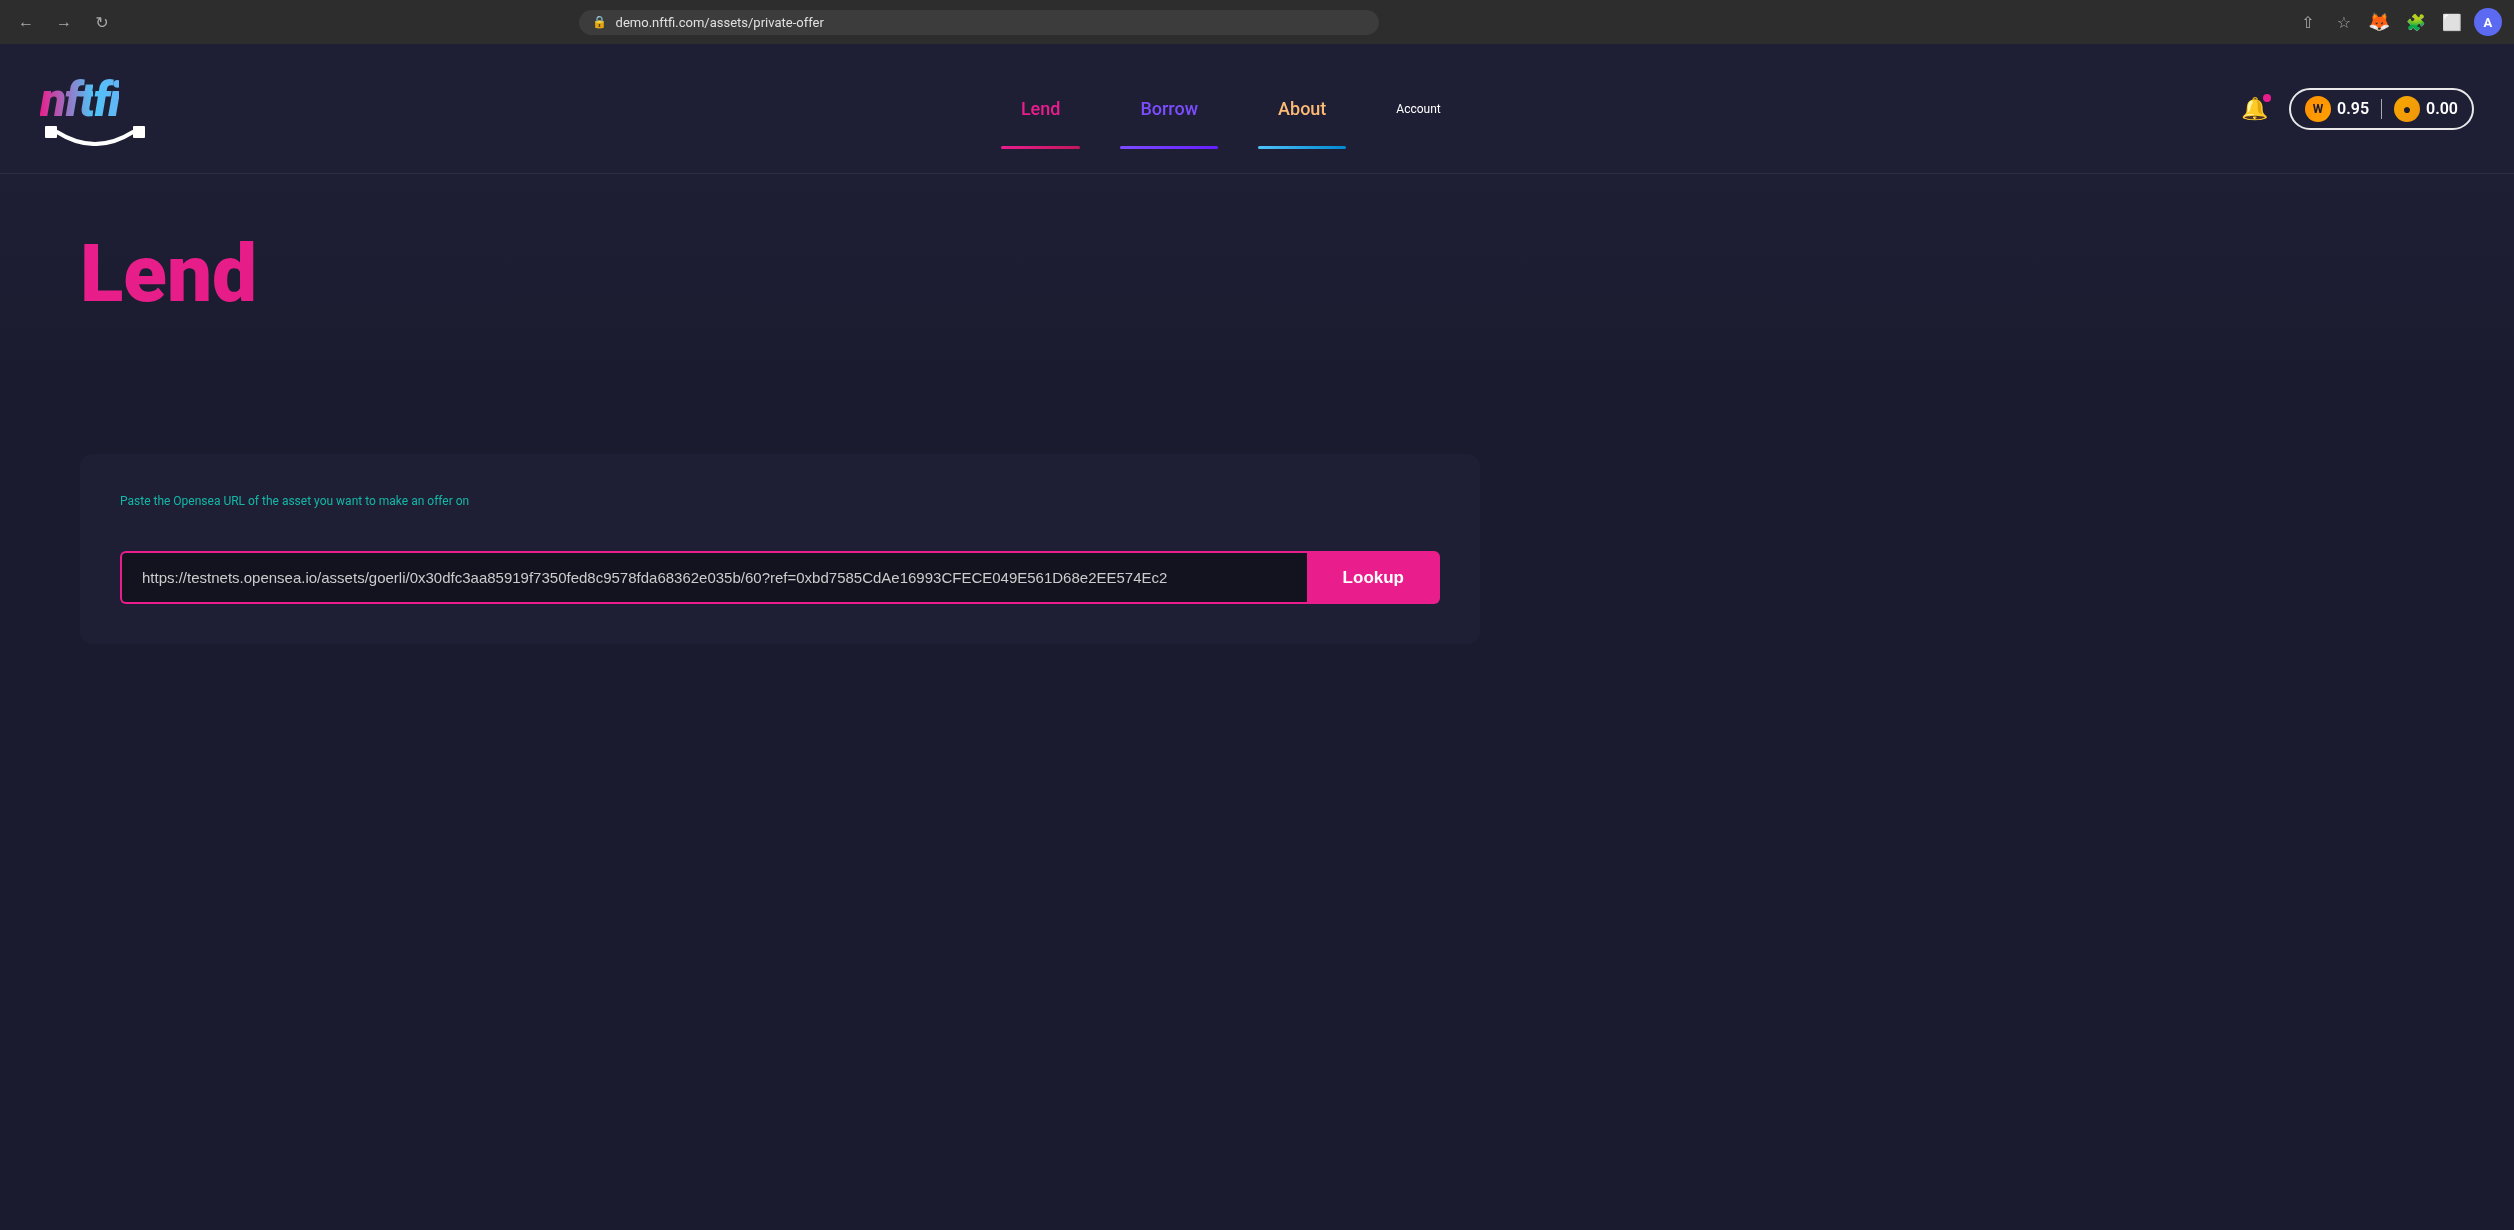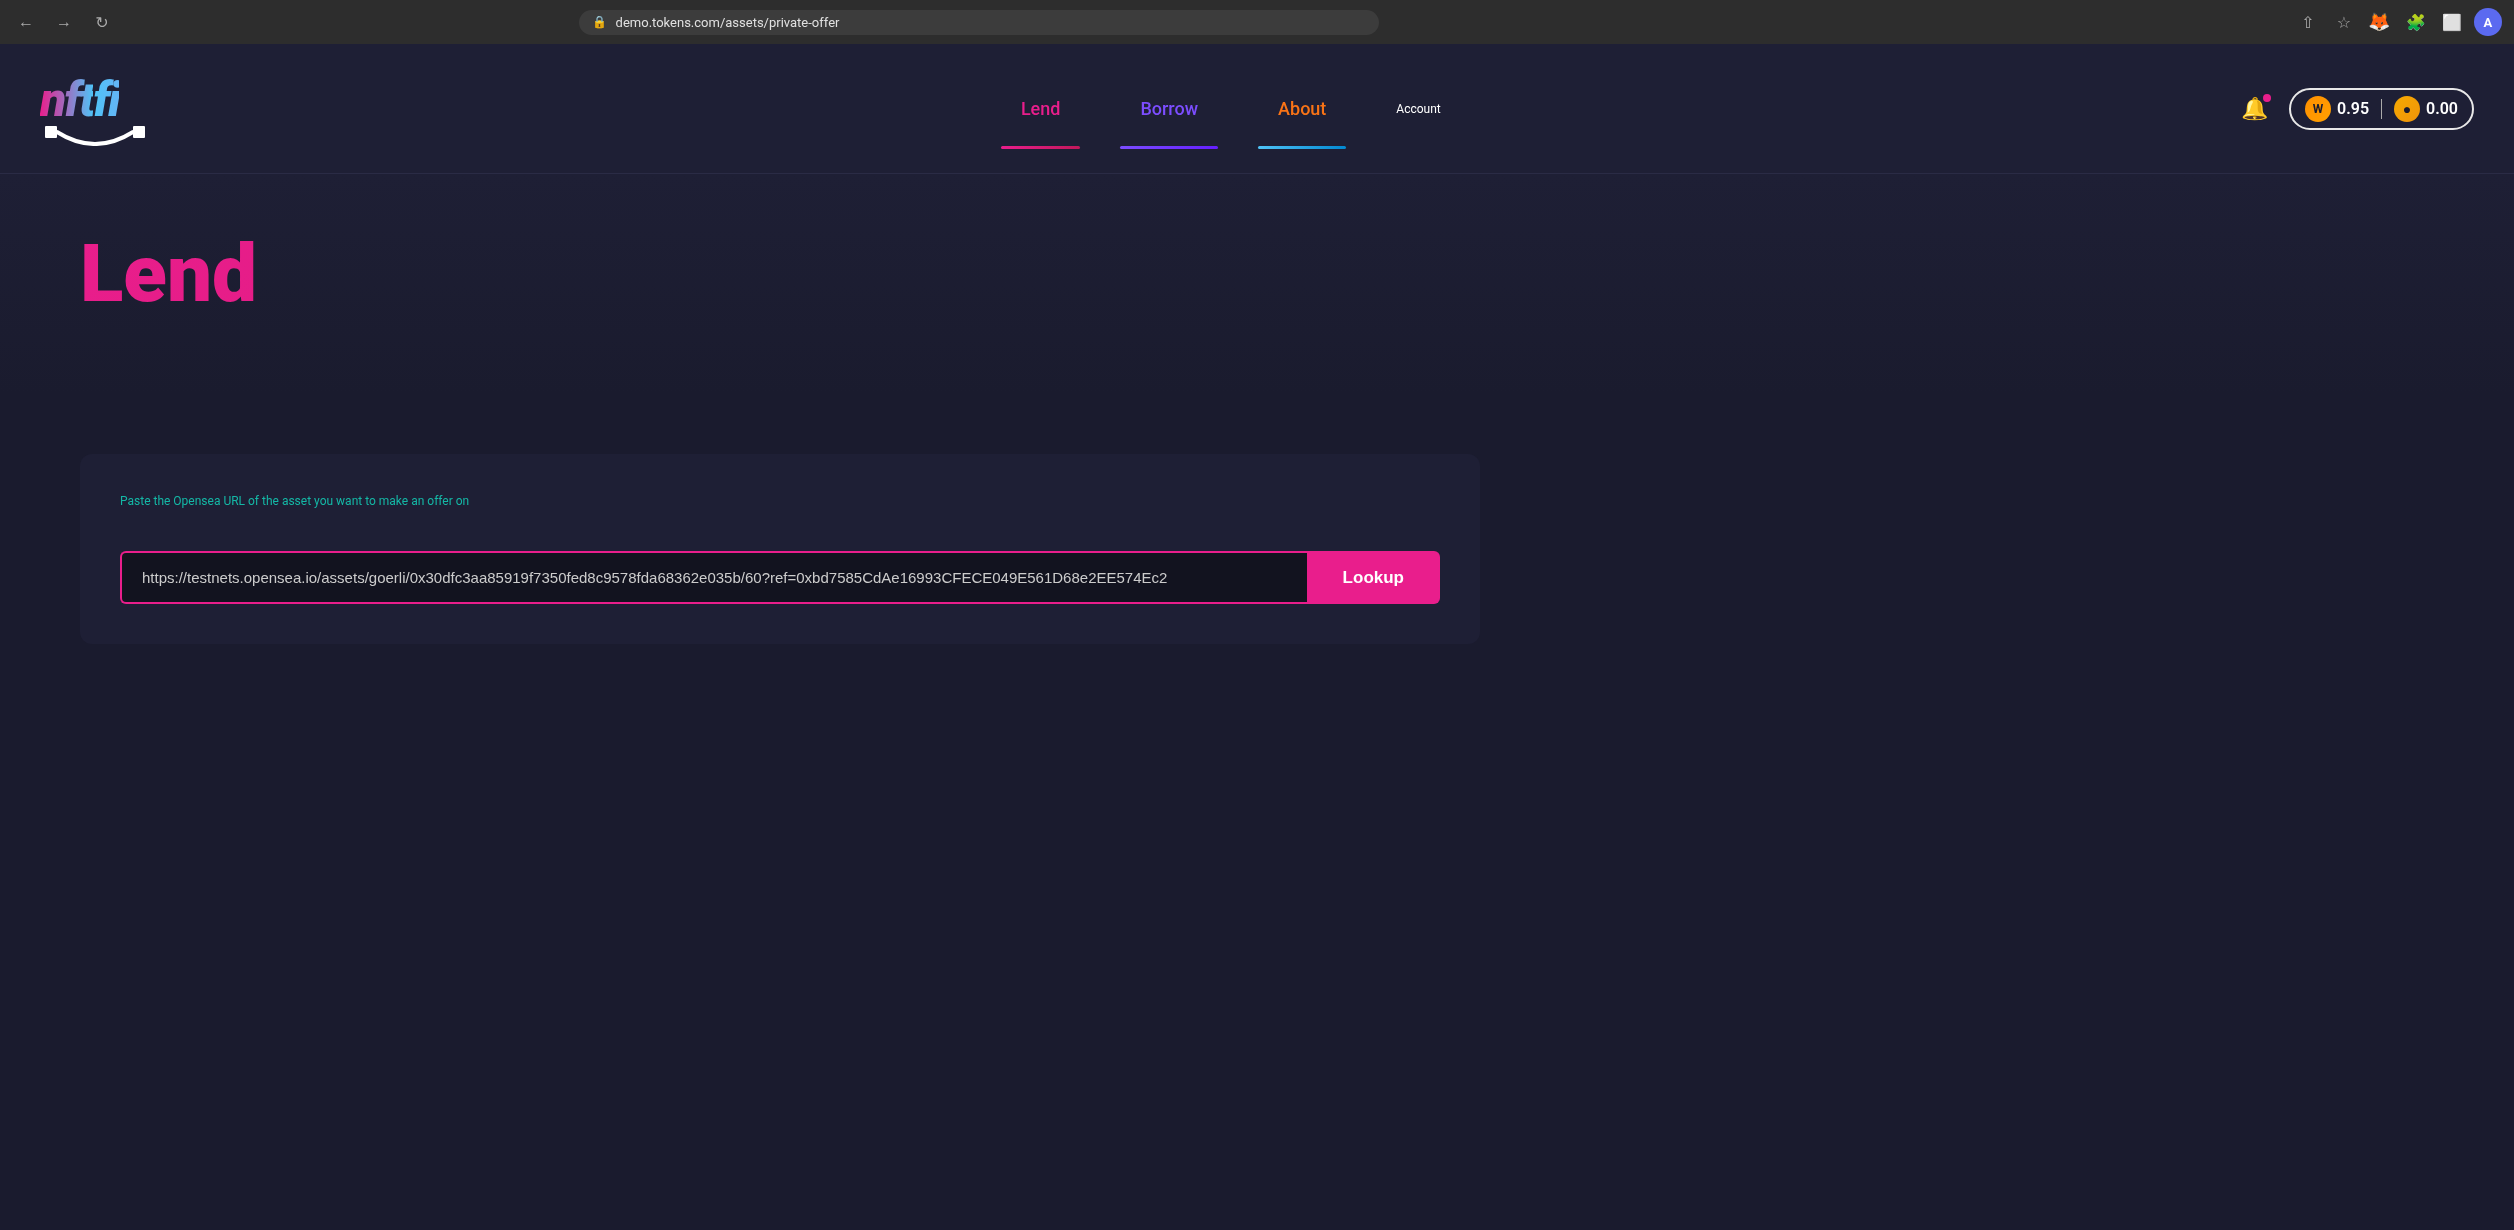--- a/index.html
+++ b/index.html
@@ -167,21 +167,21 @@
       height: 3px;
       border-radius: 2px;
     }
 
     .nav-lend { color: #e91e8c; }
     .nav-lend::after { background: linear-gradient(to right, #e91e8c, #c2185b); }
 
     .nav-borrow { color: #7c4dff; }
     .nav-borrow::after { background: linear-gradient(to right, #7c4dff, #651fff); }
 
-    .nav-about { color: #f97316; }
+    .nav-about { color: #fdba74; }
     .nav-about::after { background: linear-gradient(to right, #4fc3f7, #0288d1); }
 
     .nav-account {
       color: #ffffff;
       font-size: 12px;
       text-decoration: none;
       padding: 0 30px;
     }
 
     
@@ -343,21 +343,21 @@
 </head>
 <body>
 
 <div class="browser-chrome">
   <button class="browser-nav-btn">←</button>
   <button class="browser-nav-btn">→</button>
   <button class="browser-nav-btn">↻</button>
 
   <div class="browser-address-bar">
     <span class="browser-lock-icon">🔒</span>
-    <span class="browser-url">demo.tokens.com/assets/private-offer</span>
+    <span class="browser-url">demo.nftfi.com/assets/private-offer</span>
   </div>
 
   <div class="browser-actions">
     <button class="browser-action-btn">⇧</button>
     <button class="browser-action-btn">☆</button>
     <button class="browser-action-btn" style="font-size:18px;">🦊</button>
     <button class="browser-action-btn">🧩</button>
     <button class="browser-action-btn">⬜</button>
     <div class="browser-avatar">A</div>
   </div>

